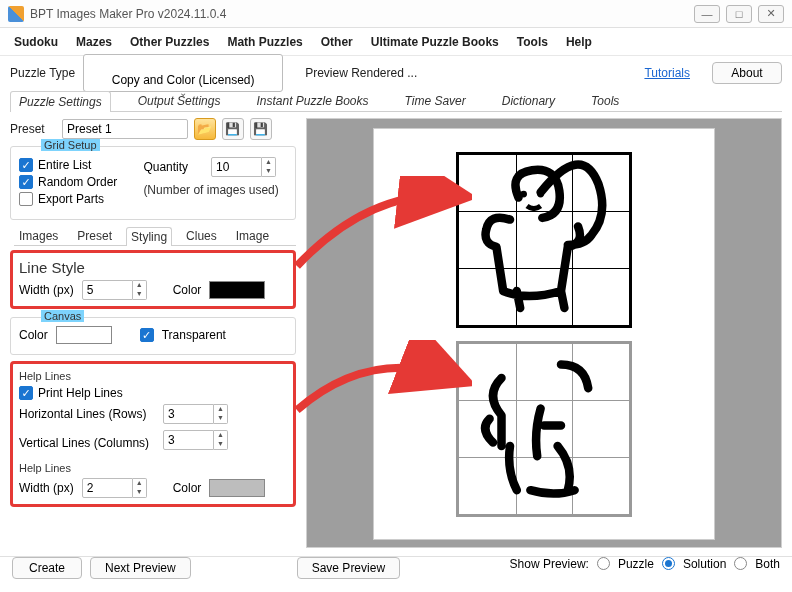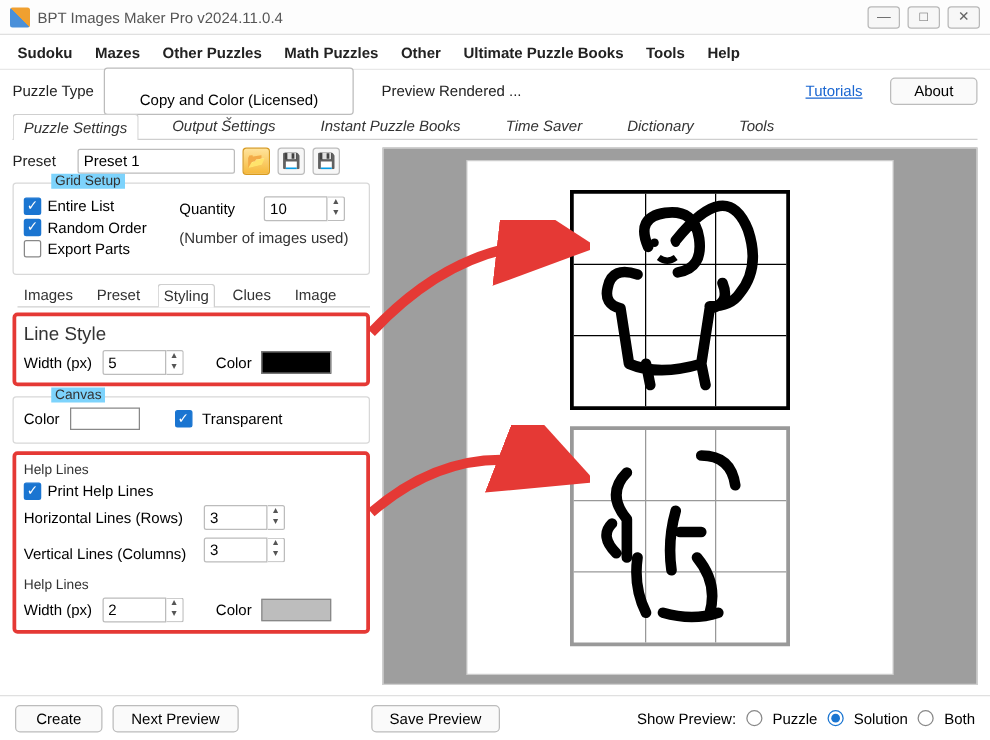--- a/index.html
+++ b/index.html
@@ -42,21 +42,21 @@
 .swatch.white { background:#fff; }
 .swatch.gray { background:#bdbdbd; }
 .redbox { border: 3px solid #e53935; border-radius: 4px; padding:6px; margin-bottom:8px; position:relative; }
 .preview { flex:1; border:1px solid #d0d0d0; background:#9e9e9e; padding:10px; height:430px; display:flex; align-items:flex-start; justify-content:center; position:relative; }
 .page { background:#fff; width: 340px; height: 410px; padding: 16px 0; display:flex; flex-direction:column; justify-content:space-around; align-items:center; box-shadow: 0 0 0 1px #ccc; }
 .gridimg { width: 176px; height: 176px; position:relative; border:3px solid #000; }
 .gridimg .g { position:absolute; background:#000; }
 .gridimg .gh { width:100%; height:1px; }
 .gridimg .gv { height:100%; width:1px; }
 .gridimg .ggray { background:#999; }
-.footer { position:absolute; bottom:0; left:0; right:0; height:36px; border-top:1px solid #e0e0e0; display:flex; align-items:center; padding:0 12px; gap:8px; }
+.footer { position:absolute; bottom:0; left:0; right:0; height:36px; border-top:1px solid #e0e0e0; display:flex; align-items:flex-start; padding:0 12px; gap:8px; }
 .radio { width:13px; height:13px; border:1px solid #888; border-radius:50%; display:inline-flex; align-items:center; justify-content:center; }
 .radio.on::after { content:""; width:7px; height:7px; background:#1a75d1; border-radius:50%; }
 .radio.on { border-color:#1a75d1; }
 .arrow { position:absolute; pointer-events:none; }
 </style>
 </head>
 <body>
 
 <div class="titlebar">
   <div class="app-icon"></div>

